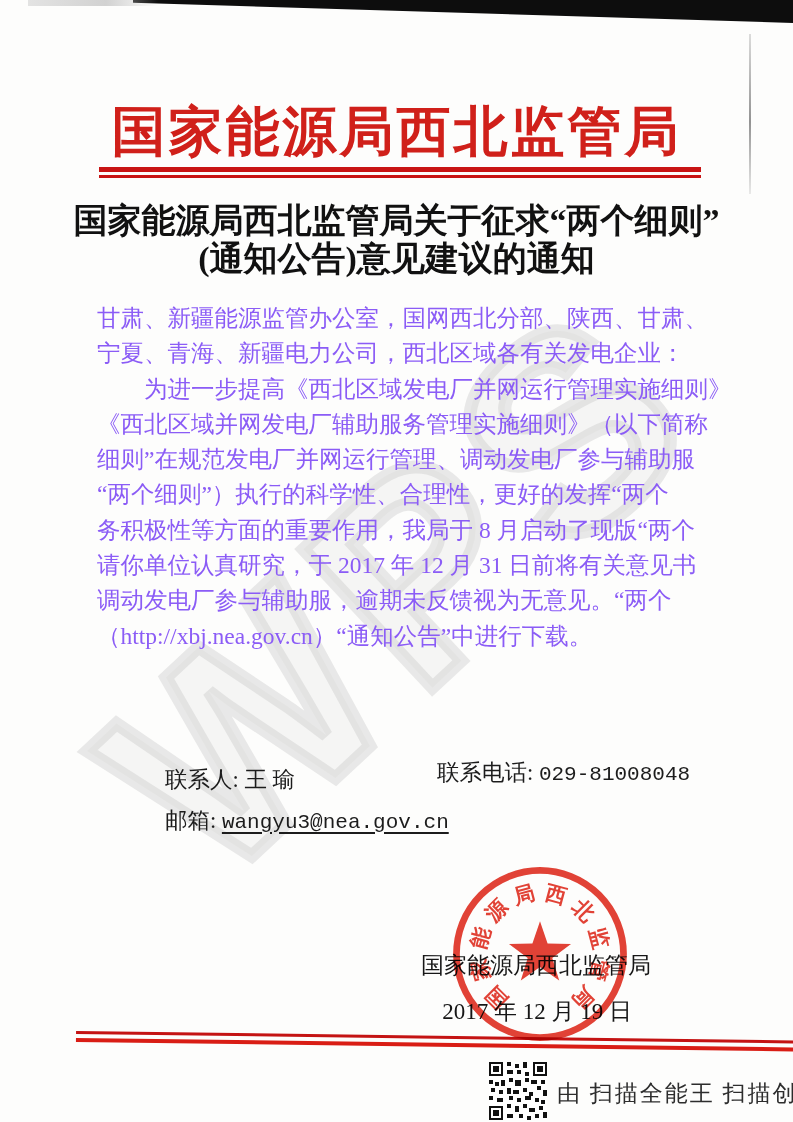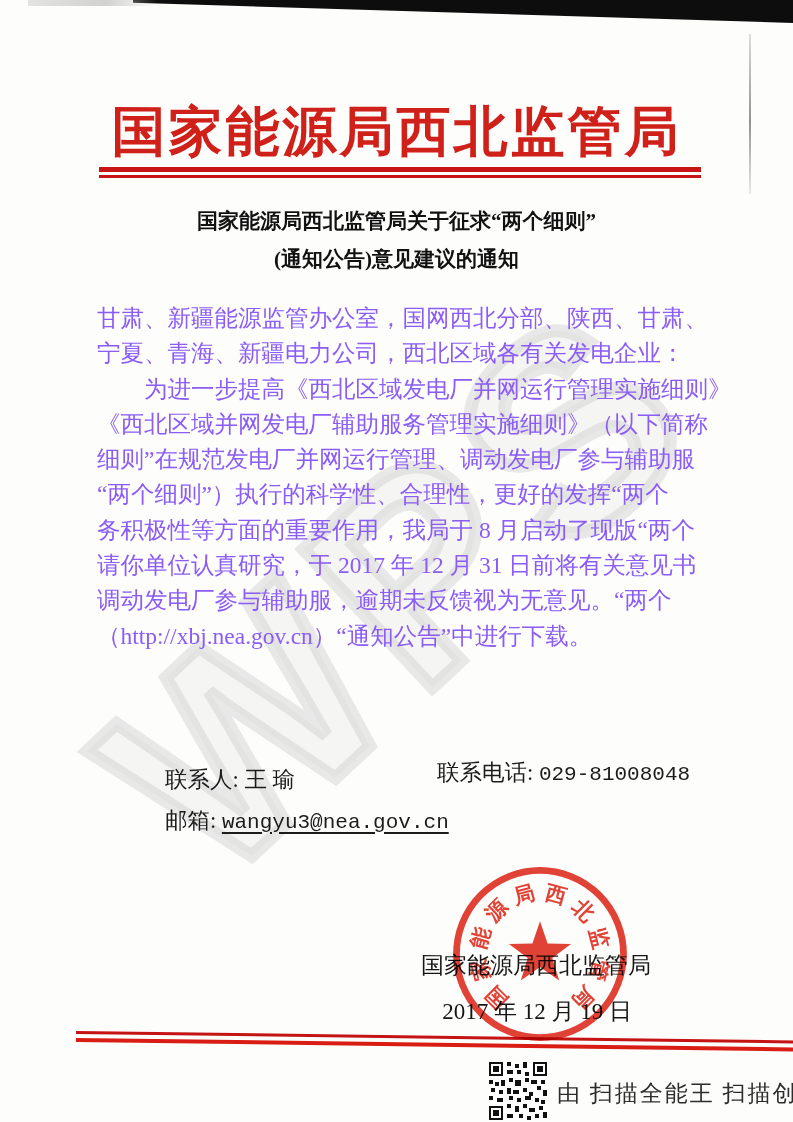--- a/index.html
+++ b/index.html
@@ -41,21 +41,21 @@
     position:absolute; left:0; top:96px; width:100%;
     text-align:center; font-size:54px; font-weight:bold;
     letter-spacing:3px; color:#d0201a;
   }
   .head-rule { position:absolute; left:99px; top:167px; width:602px; }
   .head-rule .r1 { height:5px; background:#c81414; }
   .head-rule .r2 { height:3px; background:#c81414; margin-top:3px; }
   
   .doc-title {
     position:absolute; left:0; top:202px; width:100%;
-    text-align:center; font-size:21px; font-weight:bold;
+    text-align:center; font-size:34px; font-weight:bold;
     line-height:38px; color:#111;
   }
   
   .body-text {
     position:absolute; left:97px; top:301px; width:610px;
     font-size:23.5px; line-height:35.3px; color:#8b5cf6;
   }
   .body-line { white-space:nowrap; }
   .body-line.indent { text-indent:2em; }
   .body-line.spread { letter-spacing:.155em; }

